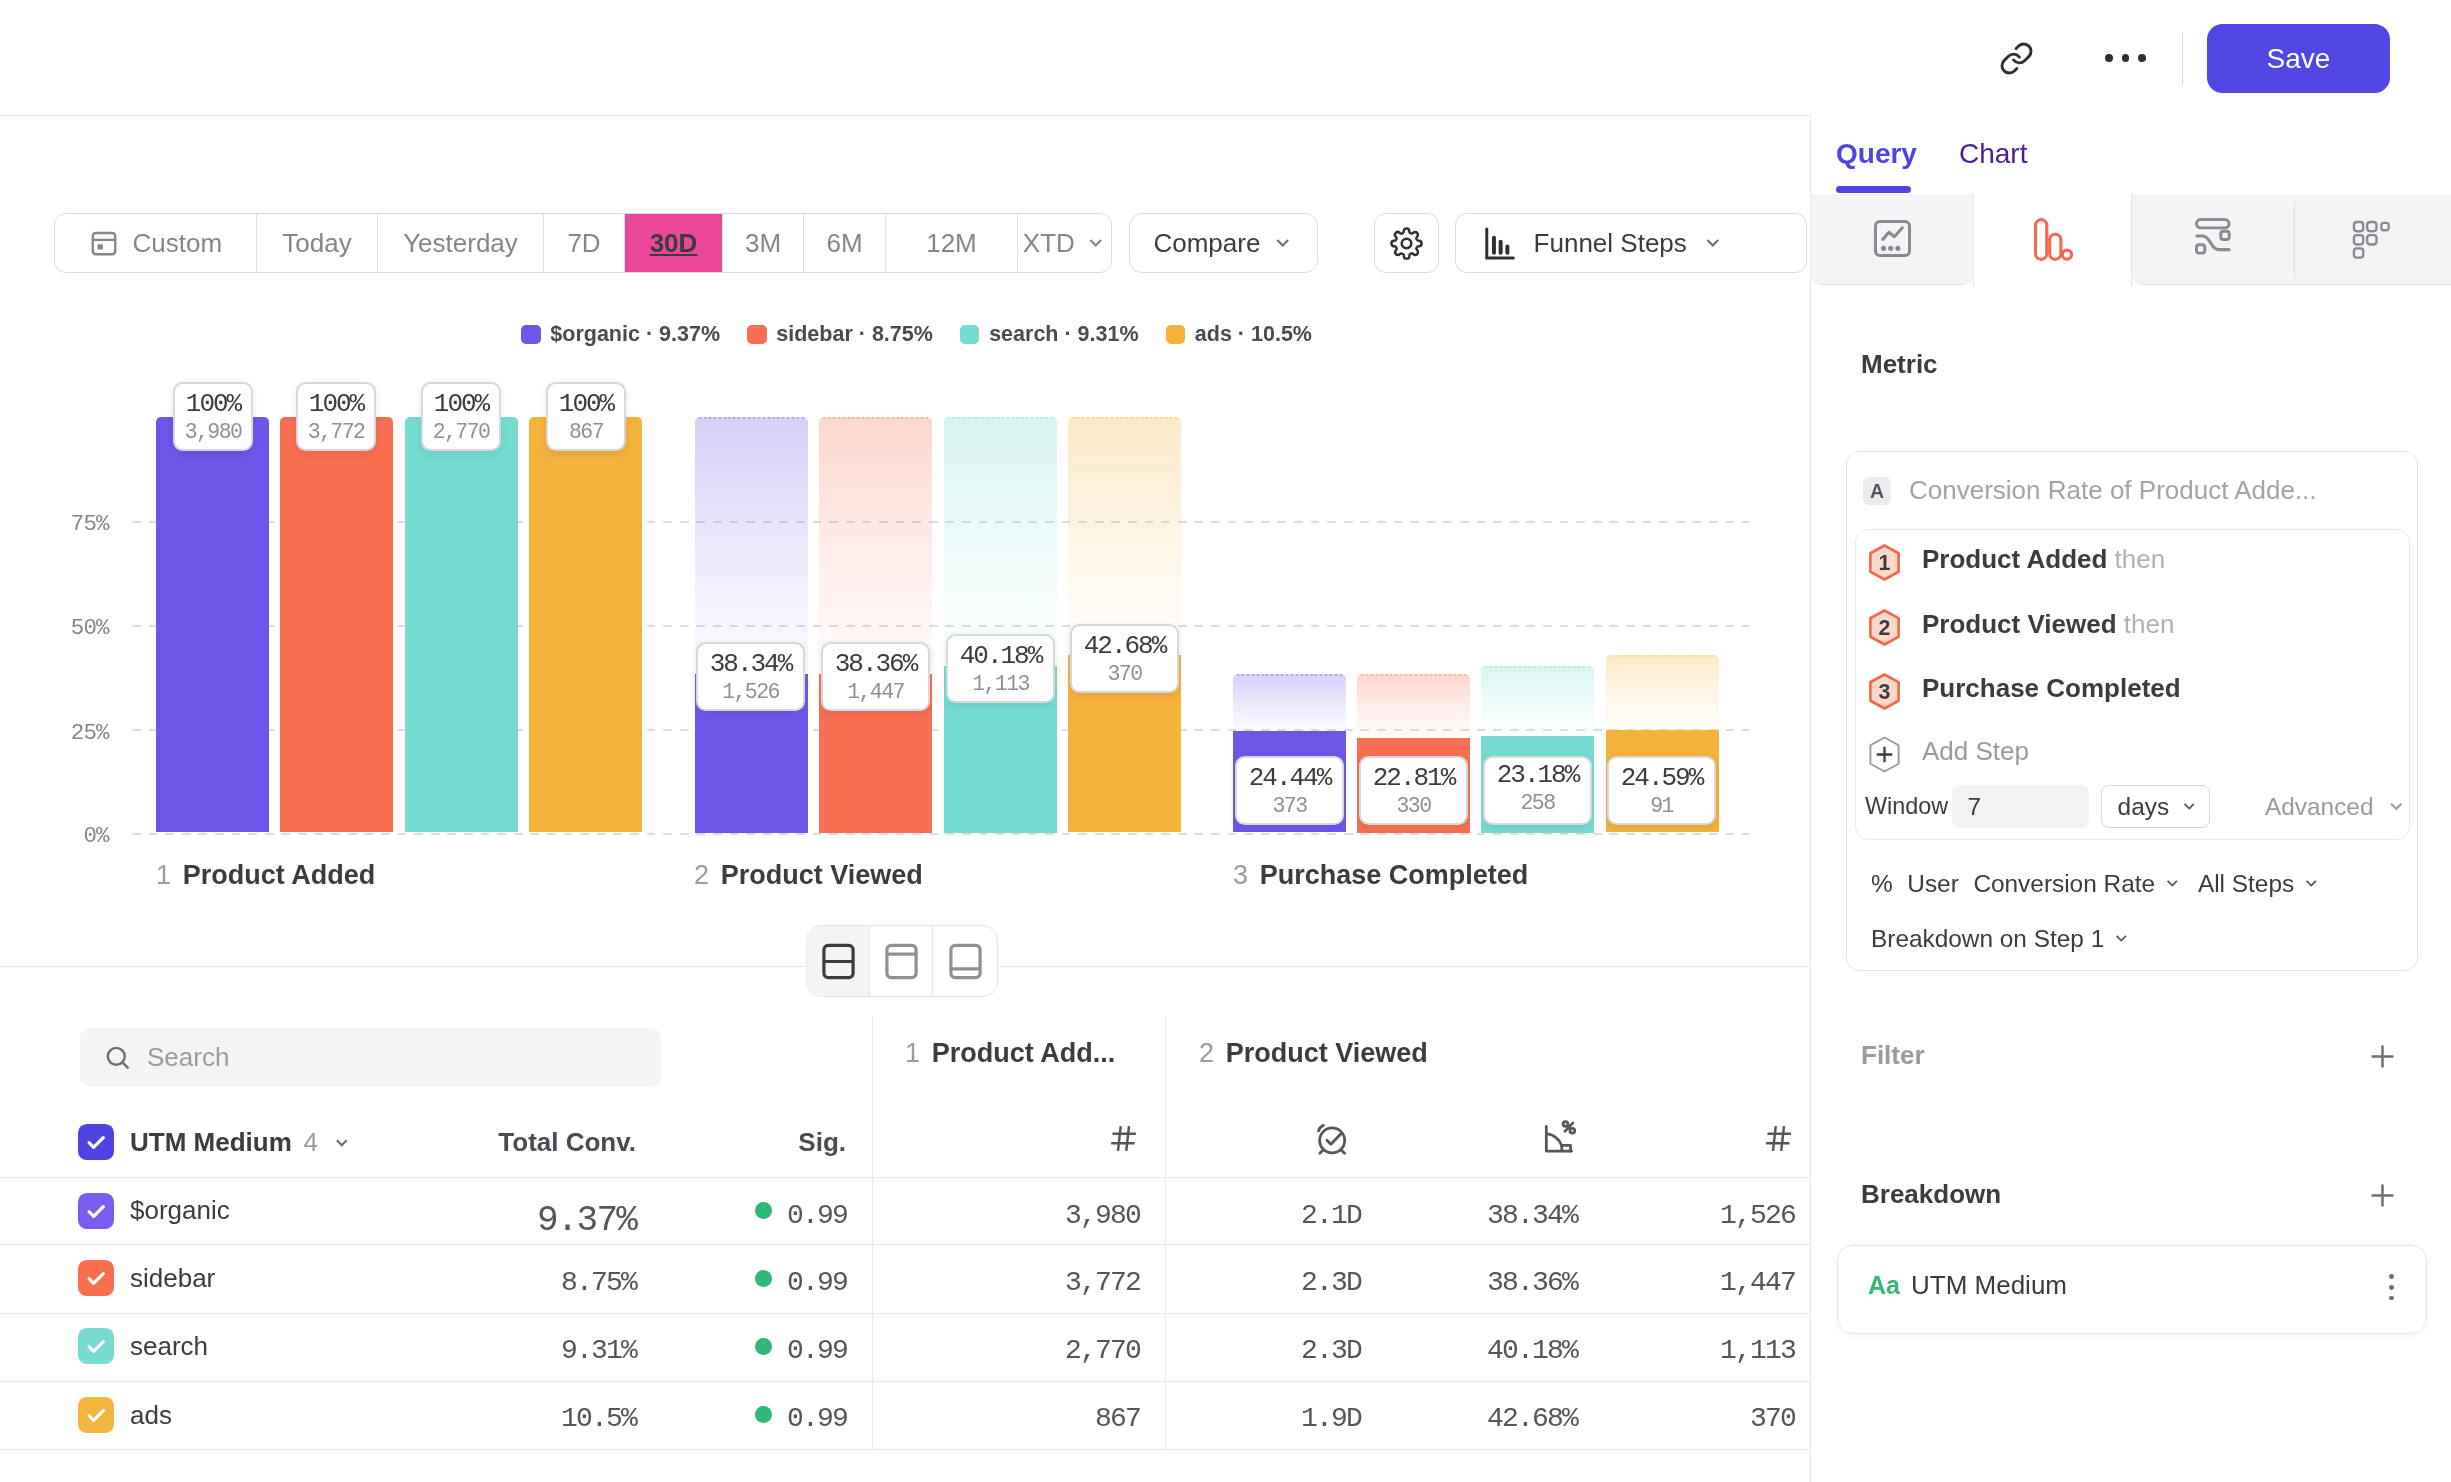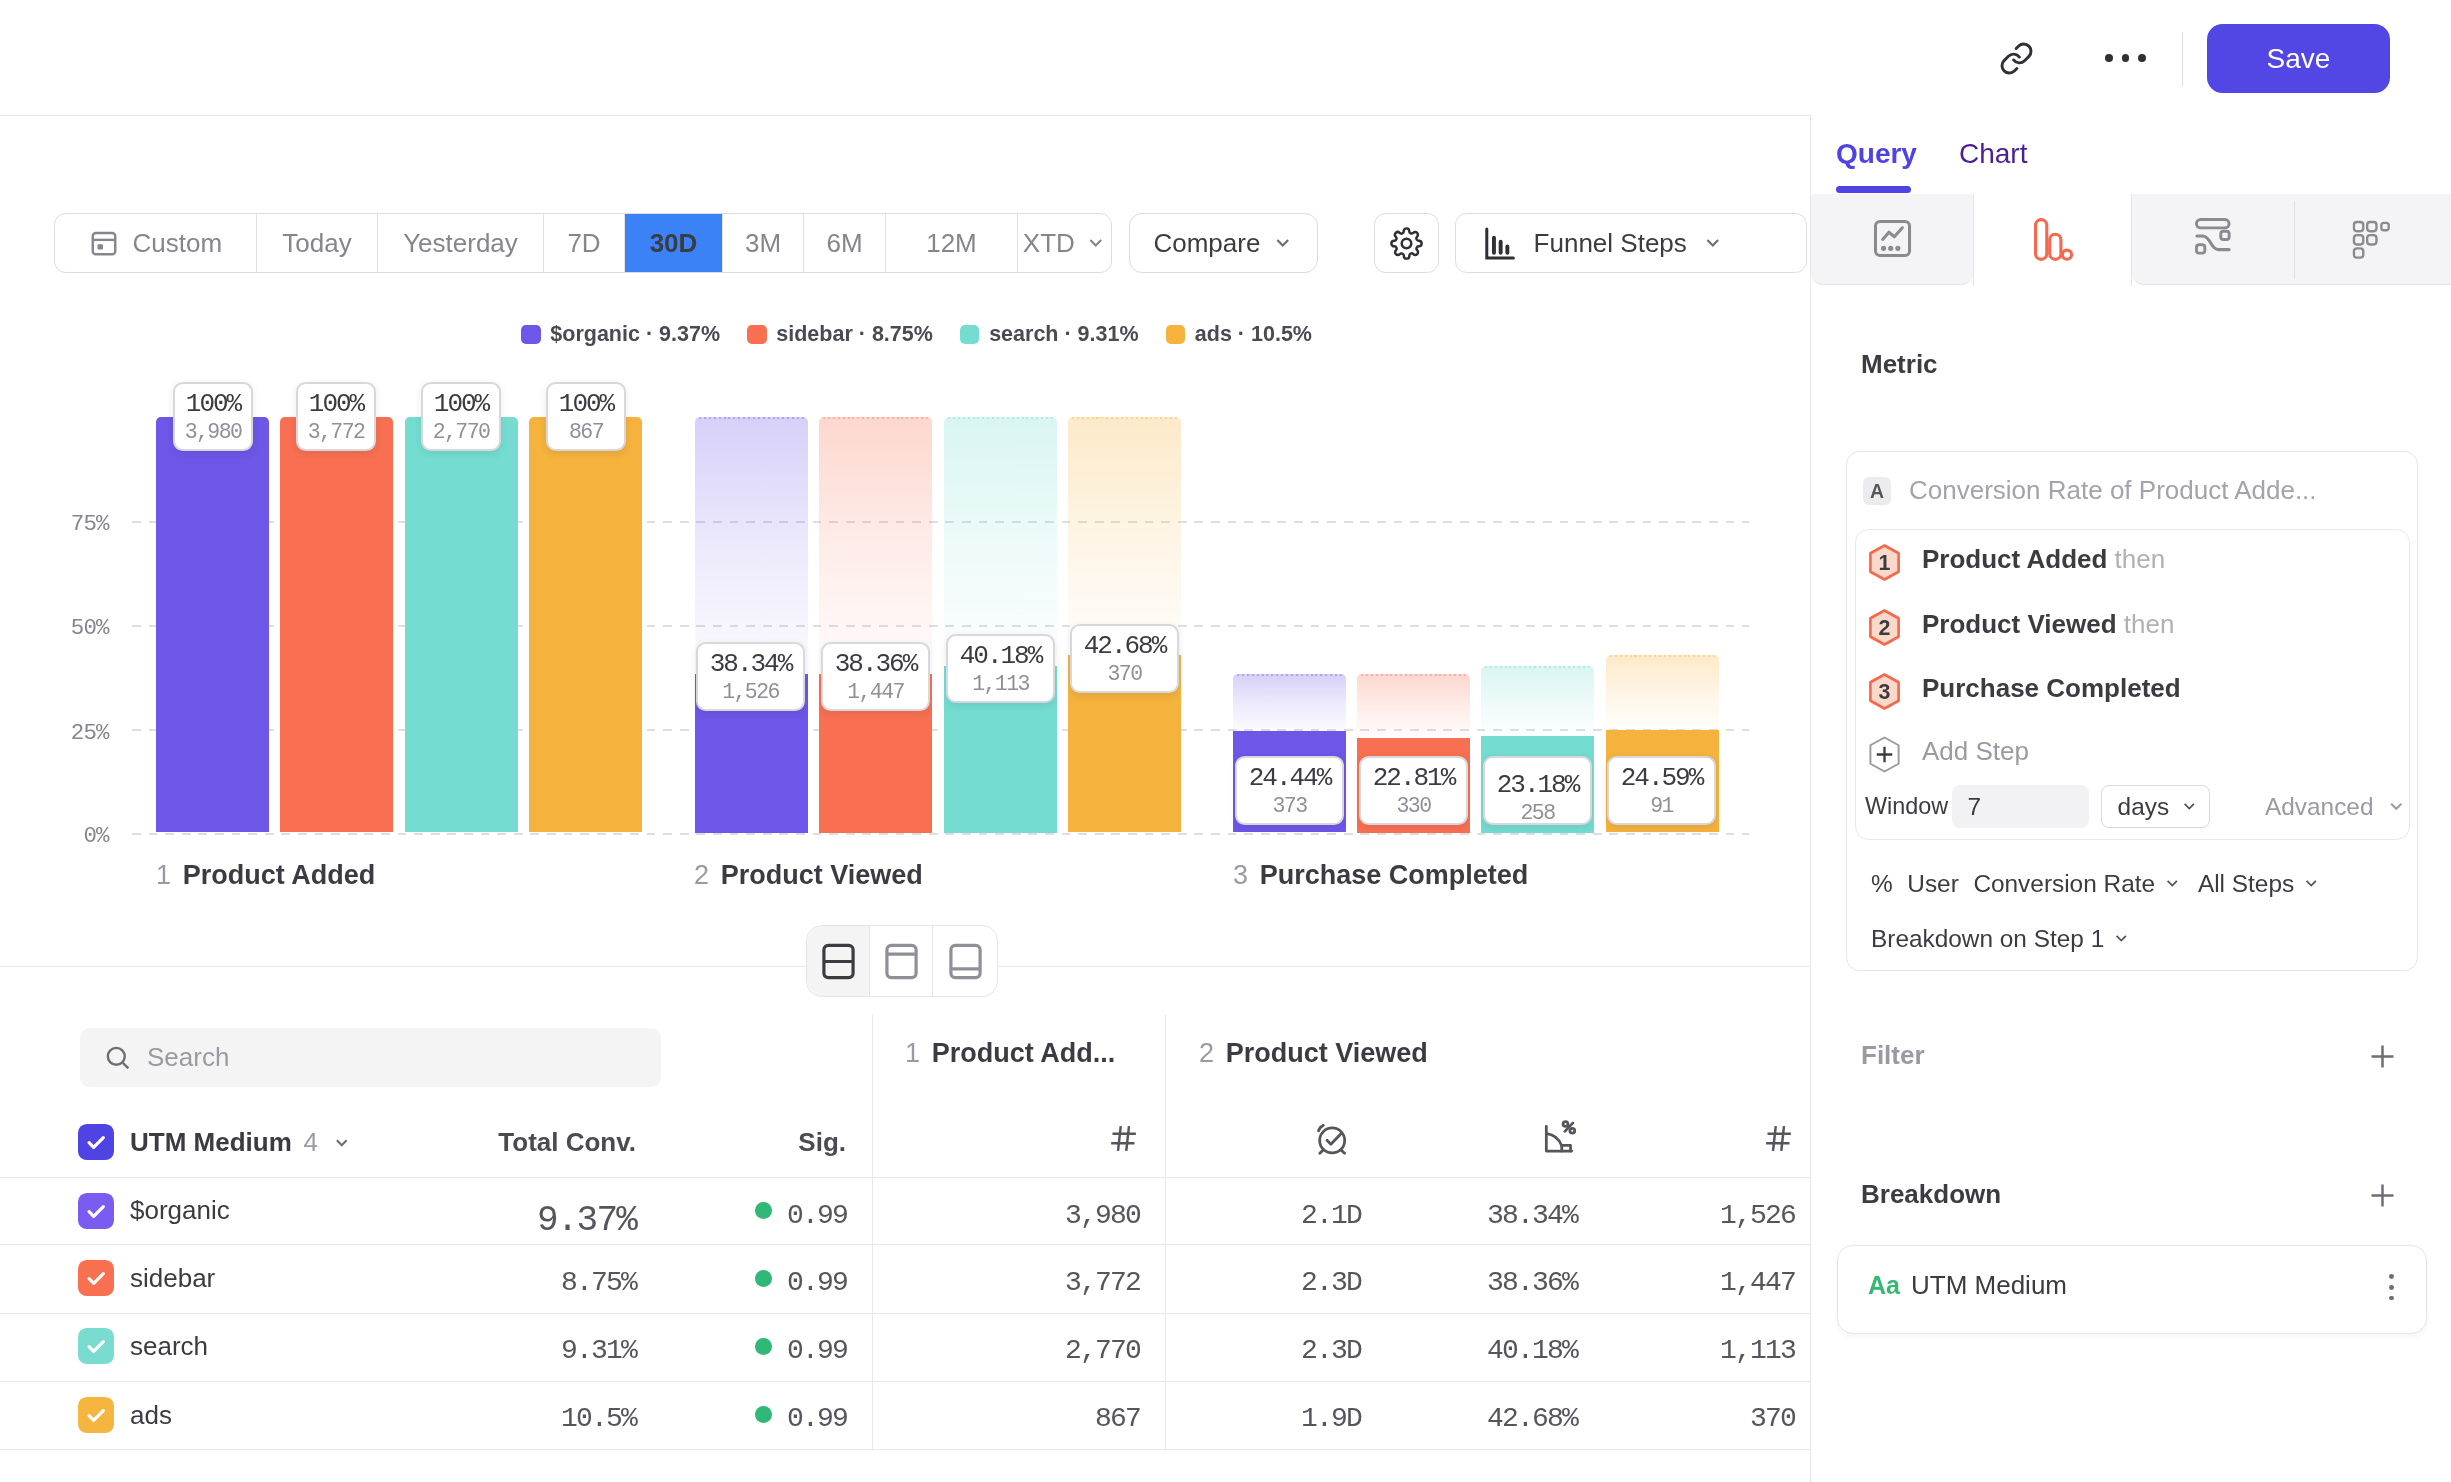--- a/index.html
+++ b/index.html
@@ -31,21 +31,21 @@
     <svg width="30" height="30" viewBox="0 0 24 24" fill="none" stroke="#85858d" stroke-width="1.9" style="margin-right:13.7px;">
           <rect x="3" y="4" width="18" height="17" rx="2.5"></rect>
           <path d="M3 9.5h18"></path>
           <rect x="6.8" y="13" width="4.4" height="4.2" rx="1" fill="#85858d" stroke="none"></rect>
         </svg>
     Custom
   </div>
   <div class="row" style="width:121px;justify-content:center;border-right:1px solid #e2e2e5;">Today</div>
   <div class="row" style="width:166px;justify-content:center;border-right:1px solid #e2e2e5;">Yesterday</div>
   <div class="row" style="width:81px;justify-content:center;border-right:1px solid #e2e2e5;">7D</div>
-  <div class="row" style="width:98px;justify-content:center;border-right:1px solid #e2e2e5;background:#3b82f6;color:#3b3b41;font-weight:600;">30D</div>
+  <div class="row" style="width:98px;justify-content:center;border-right:1px solid #e2e2e5;background:#ec4899;color:#3b3b41;font-weight:600;text-decoration:underline;">30D</div>
   <div class="row" style="width:81px;justify-content:center;border-right:1px solid #e2e2e5;">3M</div>
   <div class="row" style="width:82px;justify-content:center;border-right:1px solid #e2e2e5;">6M</div>
   <div class="row" style="width:132px;justify-content:center;border-right:1px solid #e2e2e5;">12M</div>
   <div class="row" style="flex:1;justify-content:center;">XTD
     <svg width="21.5" height="21.5" viewBox="0 0 24 24" fill="none" stroke="#85858d" stroke-width="2.4" style="margin-left:9.8px;">
           <path d="M6 9l6 6 6-6"></path>
         </svg>
   </div>
 </div>
 <div class="abs row" style="left:1129px;top:213px;width:189px;height:60px;border:1px solid #dcdce0;border-radius:13px;justify-content:center;font-size:26px;color:#3b3b41;font-weight:500;">Compare
@@ -165,21 +165,21 @@
     </div>
 <div class="abs" style="left:1235px;top:756px;width:109px;height:69px;background:#fff;border:2px solid #d8d8dc;border-radius:9.8px;box-shadow:0 2.9px 7.8px rgba(50,50,70,0.10);text-align:center;">
       <div class="mono" style="font-size:26px;color:#3b3b41;margin-top:4.9px;letter-spacing:-2px;">24.44%</div>
       <div class="mono" style="font-size:21.5px;color:#8f8f98;margin-top:1px;letter-spacing:-1.6px;">373</div>
     </div>
 <div class="abs" style="left:1359px;top:756px;width:109px;height:69px;background:#fff;border:2px solid #d8d8dc;border-radius:9.8px;box-shadow:0 2.9px 7.8px rgba(50,50,70,0.10);text-align:center;">
       <div class="mono" style="font-size:26px;color:#3b3b41;margin-top:4.9px;letter-spacing:-2px;">22.81%</div>
       <div class="mono" style="font-size:21.5px;color:#8f8f98;margin-top:1px;letter-spacing:-1.6px;">330</div>
     </div>
 <div class="abs" style="left:1483px;top:756px;width:109px;height:69px;background:#fff;border:2px solid #d8d8dc;border-radius:9.8px;box-shadow:0 2.9px 7.8px rgba(50,50,70,0.10);text-align:center;">
-      <div class="mono" style="font-size:26px;color:#3b3b41;margin-top:12px;letter-spacing:-2px;">23.18%</div>
+      <div class="mono" style="font-size:26px;color:#3b3b41;margin-top:2px;letter-spacing:-2px;">23.18%</div>
       <div class="mono" style="font-size:21.5px;color:#8f8f98;margin-top:1px;letter-spacing:-1.6px;">258</div>
     </div>
 <div class="abs" style="left:1607px;top:756px;width:109px;height:69px;background:#fff;border:2px solid #d8d8dc;border-radius:9.8px;box-shadow:0 2.9px 7.8px rgba(50,50,70,0.10);text-align:center;">
       <div class="mono" style="font-size:26px;color:#3b3b41;margin-top:4.9px;letter-spacing:-2px;">24.59%</div>
       <div class="mono" style="font-size:21.5px;color:#8f8f98;margin-top:1px;letter-spacing:-1.6px;">91</div>
     </div>
 
 <div class="abs row" style="left:156px;top:858px;height:35px;font-size:27px;">
       <span style="color:#9a9aa2;margin-right:11.7px;">1</span>
       <span style="color:#3b3b41;font-weight:700;">Product Added</span>

